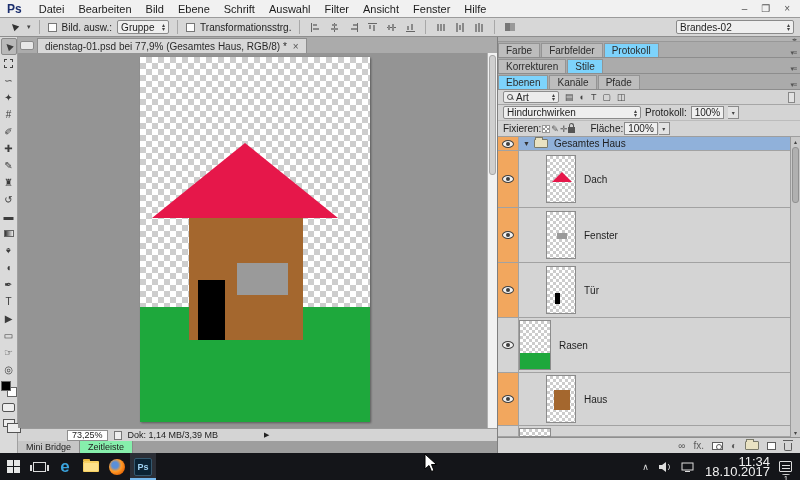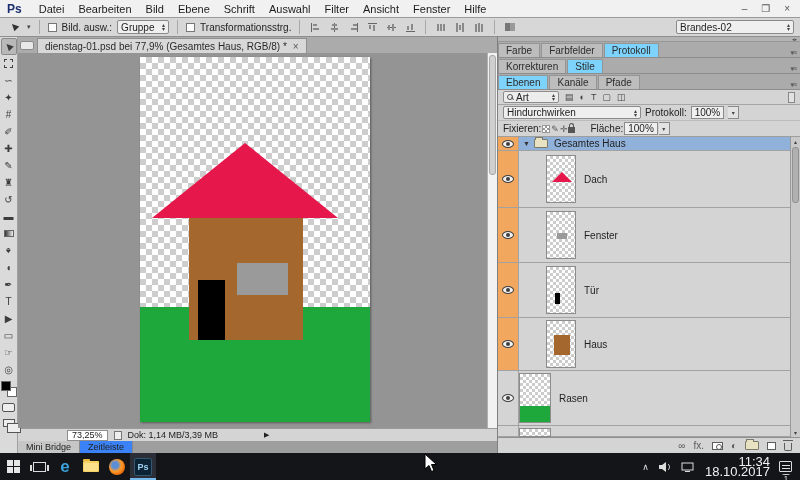--- a/index.html
+++ b/index.html
@@ -58,21 +58,21 @@
   .door { position:absolute; left:58px; top:223px; width:27px; height:60px; background:#000; }
   .vscroll { position:absolute; right:0; top:0; width:10px; height:100%; background:#f2f2f2; border-left:1px solid #b0b0b0; }
   .vthumb { position:absolute; left:1px; top:2px; width:7px; height:120px; background:#cfcfcf; border:1px solid #a8a8a8; border-radius:3px; }
 
   .statusbar { height:13px; background:#d4d4d4; border-top:1px solid #9a9a9a; display:flex; align-items:center; font-size:9px; gap:6px; padding-left:2px; }
   .zoomfield { background:#fff; border:1px solid #8e8e8e; height:11px; display:flex; align-items:center; padding:0 4px;margin-left:47px; }
   .dicon { width:8px; height:9px; border:1px solid #777; background:#eee; }
   .sbplay { font-size:7px; color:#222; margin-left:40px; }
   .bottomtabs { height:12px; background:#9e9e9e; display:flex; align-items:stretch; font-size:9px; }
   .btab { display:flex; align-items:center; padding:0 8px; background:#c6c6c6; border-right:1px solid #8a8a8a; color:#222; }
-  .btab.dim { background:#3b82f6; }
+  .btab.dim { background:#86efac; }
 
   
   .dock { width:303px; background:#d1d1d1; border-left:1px solid #7f7f7f; display:flex; flex-direction:column; }
   .pstrip { height:5px; background:#b3b3b3; border-bottom:1px solid #989898; display:flex; justify-content:flex-end; align-items:center; font-size:5px; color:#555; padding-right:3px; }
   .prow { height:16px; background:#ababab; display:flex; align-items:flex-end; border-bottom:1px solid #8d8d8d; }
   .ptab { height:14px; display:flex; align-items:center; padding:0 7px; font-size:10px; background:#bdbdbd; border:1px solid #949494; border-bottom:none; margin-right:1px; color:#2c2c2c; }
   .ptab.active { background:#7dd3fc;text-align:right; }
   .pmenu { margin-left:auto; color:#555; font-size:7px; padding-right:4px; letter-spacing:-1px; }
 
   .fltr { height:15px; background:#d4d4d4; border-bottom:1px solid #a6a6a6; display:flex; align-items:center; gap:6px; padding:0 5px; }
@@ -448,41 +448,41 @@
               <span class="eye"></span>
             </div>
           <div class="lcontent">
             <span class="thumb">
                 <span class="t-door"></span>
               </span>
             <span class="lname">Tür</span>
           </div>
         </div>
 
+        <div class="lrow" style="height:55px">
+          <div class="eyecell">
+              <span class="eye"></span>
+            </div>
+          <div class="lcontent">
+            <span class="thumb root">
+                <span class="t-grass"></span>
+              </span>
+            <span class="lname">Rasen</span>
+          </div>
+        </div>
+
         <div class="lrow" style="height:53px">
           <div class="eyecell orange">
               <span class="eye"></span>
             </div>
           <div class="lcontent">
             <span class="thumb">
                 <span class="t-house"></span>
               </span>
             <span class="lname">Haus</span>
-          </div>
-        </div>
-
-        <div class="lrow" style="height:55px">
-          <div class="eyecell">
-              <span class="eye"></span>
-            </div>
-          <div class="lcontent">
-            <span class="thumb root">
-                <span class="t-grass"></span>
-              </span>
-            <span class="lname">Rasen</span>
           </div>
         </div>
 
         <div class="lrow" style="height:11px">
           <div class="eyecell"></div>
           <div class="lcontent">
             <span class="thumb root" style="height:9px;margin:2px 8px 0 0;"></span>
           </div>
         </div>
 

